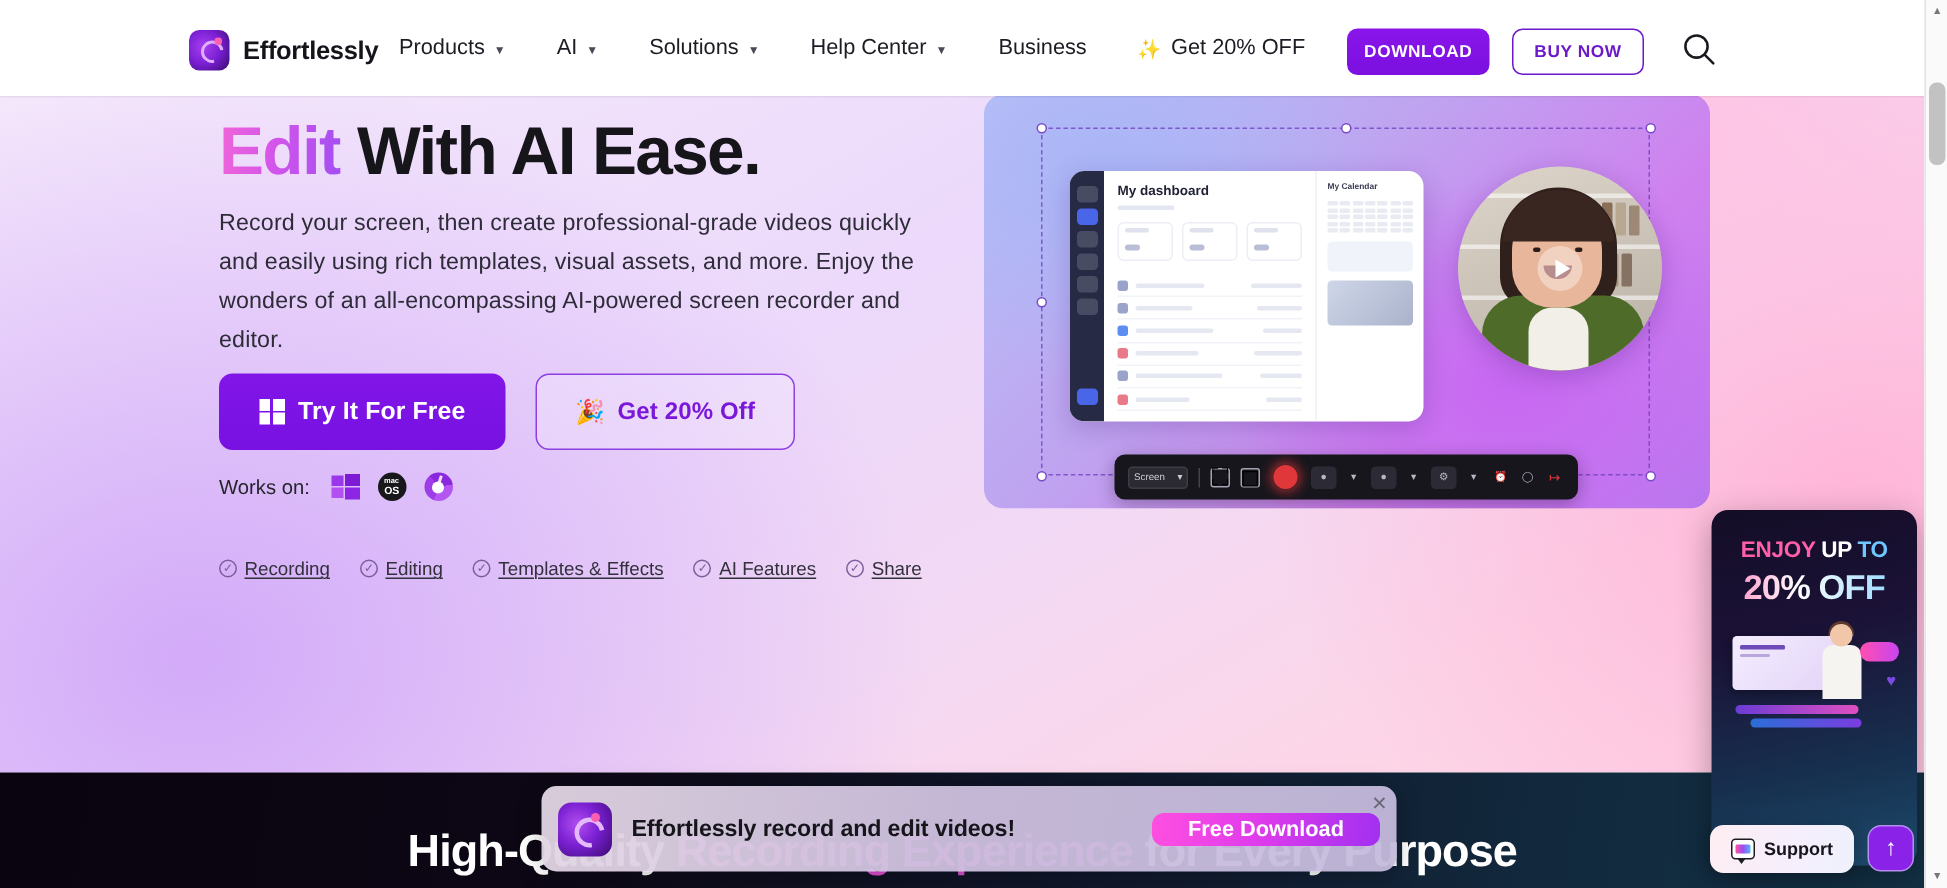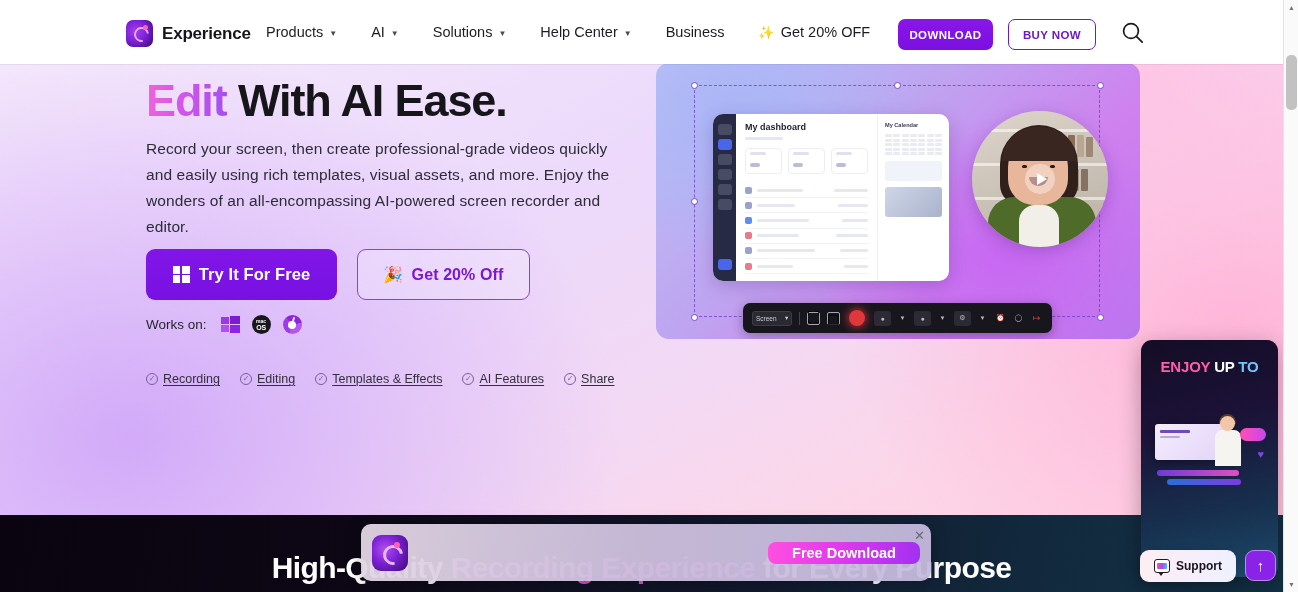--- a/index.html
+++ b/index.html
@@ -673,20 +673,21 @@
 
     </div>
   </section>
 
   <section id="darksec">
     <h2 class="darkhead"><span>High-Quality </span><span class="pk">Recording Experience</span><span> for Every Purpose</span></h2>
   </section>
 
   <aside id="promo">
     <div class="promo-l1"><span class="p">ENJOY</span> <span class="w">UP</span> <span class="b">TO</span></div>
+    <div class="promo-l2">20% OFF</div>
     <div class="promo-art">
       <div class="screen">
           <span class="tl"></span>
           <span class="tl2"></span>
         </div>
       <div class="person">
           <span class="bd"></span>
           <span class="hr"></span>
           <span class="h"></span>
         </div>
@@ -702,28 +703,29 @@
         <i></i>
       </span>
     <span class="sup-label">Support</span>
   </div>
   <div id="gotop">
     <span>↑</span>
   </div>
 
   <div id="banner">
     <span class="bn-logo"></span>
+    <span class="bn-text">Effortlessly record and edit videos!</span>
     <div class="bn-btn">Free Download</div>
     <span class="bn-close">✕</span>
   </div>
 
   <header id="navbar">
     <div class="nv-logo-wrap">
       <span class="nv-mark"></span>
-      <span class="nv-brand">Experience</span>
+      <span class="nv-brand">Effortlessly</span>
     </div>
 
     <nav class="nv-links">
       <div class="nv-item">
         <span>Products</span>
         <span class="chev">▼</span>
       </div>
       <div class="nv-item">
         <span>AI</span>
         <span class="chev">▼</span>

